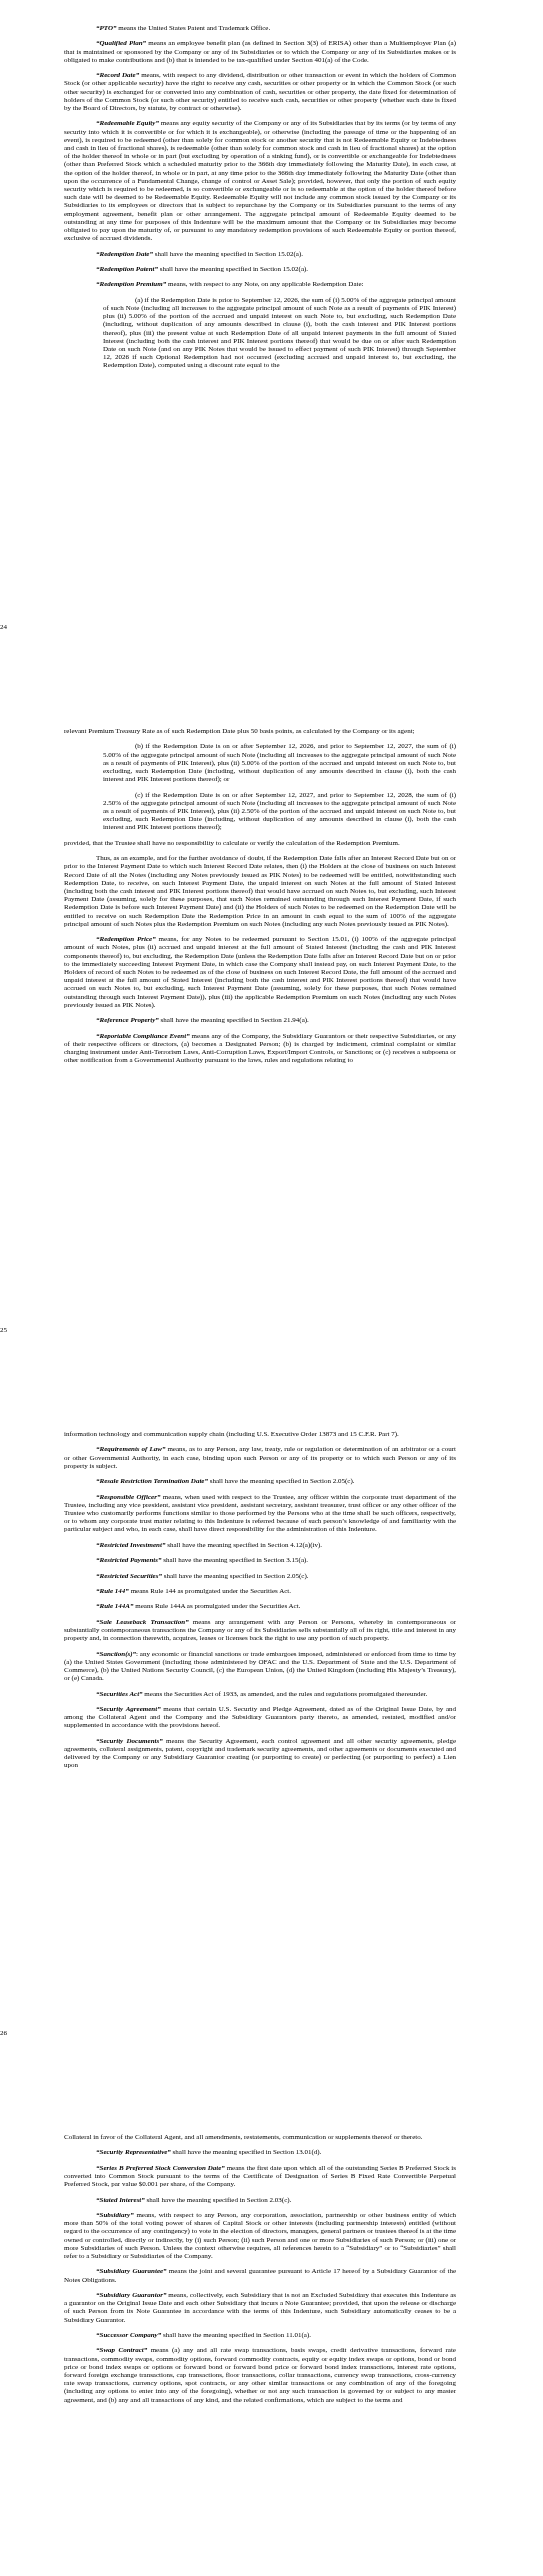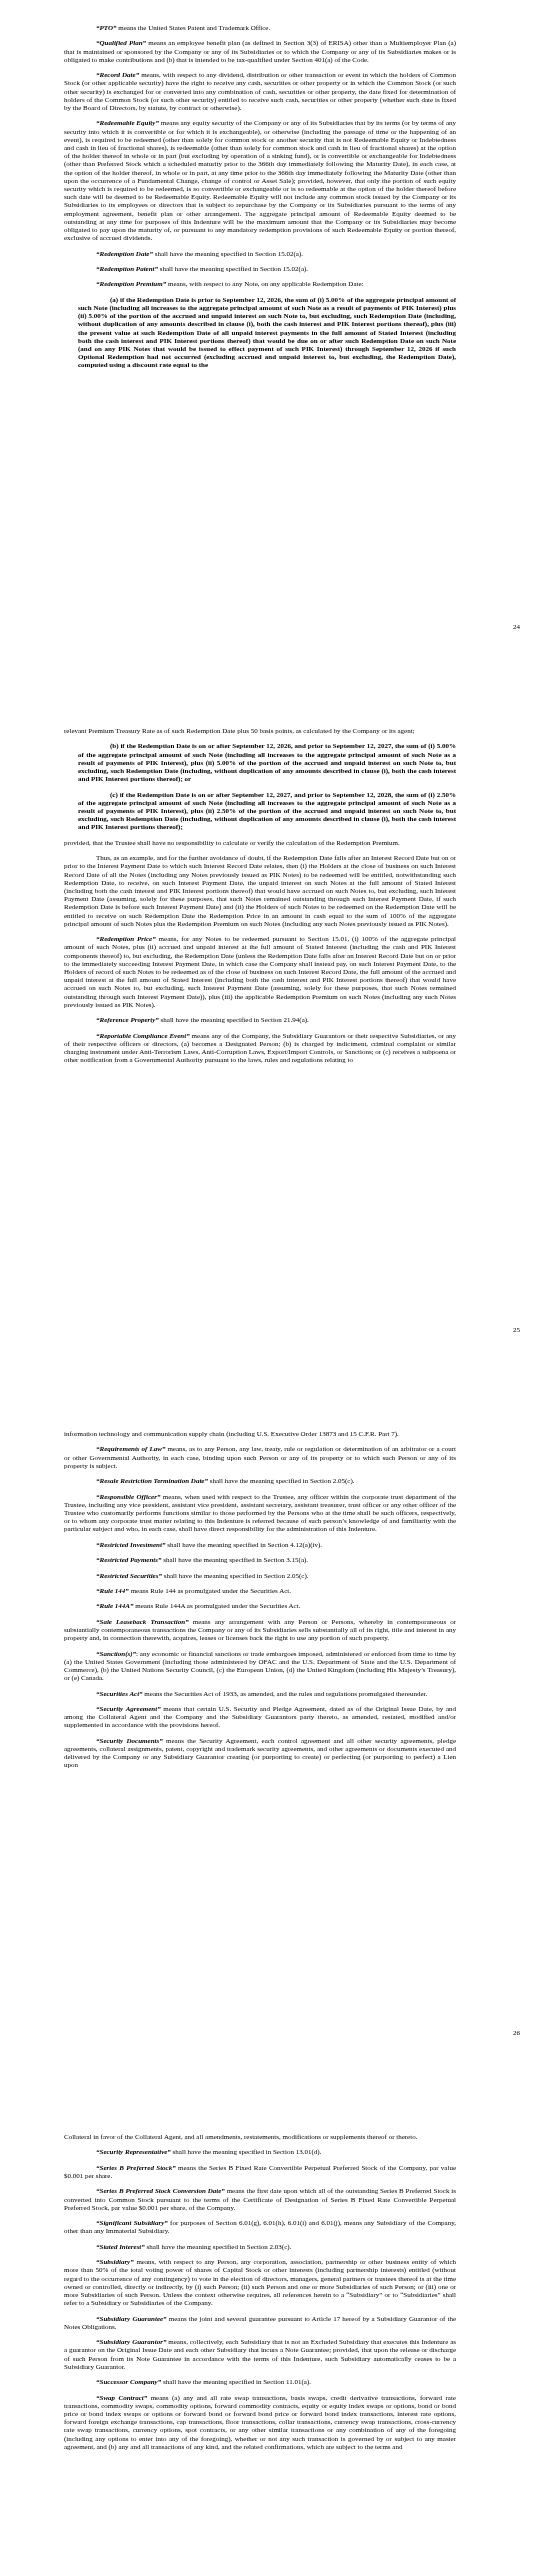--- a/index.html
+++ b/index.html
@@ -19,29 +19,29 @@
     position: absolute;
     left: 64px;
     right: 64px;
     top: 24px;
   }
   .para {
     margin: 0 0 7.2px 0;
     text-indent: 32px;
     text-align: justify;
   }
-  .para.sub { margin-left: 14px; font-weight: bold; }
+  .para.sub { margin-left: 39px; }
   .para.cont { text-indent: 0; }
   .term { font-weight: bold; font-style: italic; }
   .pagenum {
     position: absolute;
     bottom: 72px;
     left: 0;
     width: 100%;
-    text-align: right;
+    text-align: left;
     font-family: "Liberation Serif", serif;
     font-size: 7px;
     color: #000000;
   }
 </style>
 </head>
 <body>
 
 <div id="doc">
     <section class="page">
@@ -84,25 +84,23 @@
         <p class="para"><span class="term">“Sale Leaseback Transaction”</span><span> means any arrangement with any Person or Persons, whereby in contemporaneous or substantially contemporaneous transactions the Company or any of its Subsidiaries sells substantially all of its right, title and interest in any property and, in connection therewith, acquires, leases or licenses back the right to use any portion of such property.</span></p>
         <p class="para"><span class="term">“Sanction(s)”</span><span>: any economic or financial sanctions or trade embargoes imposed, administered or enforced from time to time by (a) the United States Government (including those administered by OFAC and the U.S. Department of State and the U.S. Department of Commerce), (b) the United Nations Security Council, (c) the European Union, (d) the United Kingdom (including His Majesty’s Treasury), or (e) Canada.</span></p>
         <p class="para"><span class="term">“Securities Act”</span><span> means the Securities Act of 1933, as amended, and the rules and regulations promulgated thereunder.</span></p>
         <p class="para"><span class="term">“Security Agreement”</span><span> means that certain U.S. Security and Pledge Agreement, dated as of the Original Issue Date, by and among the Collateral Agent and the Company and the Subsidiary Guarantors party thereto, as amended, restated, modified and/or supplemented in accordance with the provisions hereof.</span></p>
         <p class="para"><span class="term">“Security Documents”</span><span> means the Security Agreement, each control agreement and all other security agreements, pledge agreements, collateral assignments, patent, copyright and trademark security agreements, and other agreements or documents executed and delivered by the Company or any Subsidiary Guarantor creating (or purporting to create) or perfecting (or purporting to perfect) a Lien upon</span></p>
       </div>
       <div class="pagenum">26</div>
     </section>
     <section class="page">
       <div class="content">
-        <p class="para cont"><span>Collateral in favor of the Collateral Agent, and all amendments, restatements, modifications or supplements thereof or thereto.</span></p>
+        <p class="para cont"><span>Collateral in favor of the Collateral Agent, and all amendments, restatements, communication or supplements thereof or thereto.</span></p>
         <p class="para"><span class="term">“Security Representative”</span><span> shall have the meaning specified in Section 13.01(d).</span></p>
-        <p class="para"><span class="term">“Series B Preferred Stock”</span><span> means the Series B Fixed Rate Convertible Perpetual Preferred Stock of the Company, par value $0.001 per share.</span></p>
         <p class="para"><span class="term">“Series B Preferred Stock Conversion Date”</span><span> means the first date upon which all of the outstanding Series B Preferred Stock is converted into Common Stock pursuant to the terms of the Certificate of Designation of Series B Fixed Rate Convertible Perpetual Preferred Stock, par value $0.001 per share, of the Company.</span></p>
-        <p class="para"><span class="term">“Significant Subsidiary”</span><span> for purposes of Section 6.01(g), 6.01(h), 6.01(i) and 6.01(j), means any Subsidiary of the Company, other than any Immaterial Subsidiary.</span></p>
         <p class="para"><span class="term">“Stated Interest”</span><span> shall have the meaning specified in Section 2.03(c).</span></p>
         <p class="para"><span class="term">“Subsidiary”</span><span> means, with respect to any Person, any corporation, association, partnership or other business entity of which more than 50% of the total voting power of shares of Capital Stock or other interests (including partnership interests) entitled (without regard to the occurrence of any contingency) to vote in the election of directors, managers, general partners or trustees thereof is at the time owned or controlled, directly or indirectly, by (i) such Person; (ii) such Person and one or more Subsidiaries of such Person; or (iii) one or more Subsidiaries of such Person. Unless the context otherwise requires, all references herein to a “Subsidiary” or to “Subsidiaries” shall refer to a Subsidiary or Subsidiaries of the Company.</span></p>
         <p class="para"><span class="term">“Subsidiary Guarantee”</span><span> means the joint and several guarantee pursuant to Article 17 hereof by a Subsidiary Guarantor of the Notes Obligations.</span></p>
         <p class="para"><span class="term">“Subsidiary Guarantor”</span><span> means, collectively, each Subsidiary that is not an Excluded Subsidiary that executes this Indenture as a guarantor on the Original Issue Date and each other Subsidiary that incurs a Note Guarantee; provided, that upon the release or discharge of such Person from its Note Guarantee in accordance with the terms of this Indenture, such Subsidiary automatically ceases to be a Subsidiary Guarantor.</span></p>
         <p class="para"><span class="term">“Successor Company”</span><span> shall have the meaning specified in Section 11.01(a).</span></p>
         <p class="para"><span class="term">“Swap Contract”</span><span> means (a) any and all rate swap transactions, basis swaps, credit derivative transactions, forward rate transactions, commodity swaps, commodity options, forward commodity contracts, equity or equity index swaps or options, bond or bond price or bond index swaps or options or forward bond or forward bond price or forward bond index transactions, interest rate options, forward foreign exchange transactions, cap transactions, floor transactions, collar transactions, currency swap transactions, cross-currency rate swap transactions, currency options, spot contracts, or any other similar transactions or any combination of any of the foregoing (including any options to enter into any of the foregoing), whether or not any such transaction is governed by or subject to any master agreement, and (b) any and all transactions of any kind, and the related confirmations, which are subject to the terms and</span></p>
       </div>
     </section>
   </div>
 

